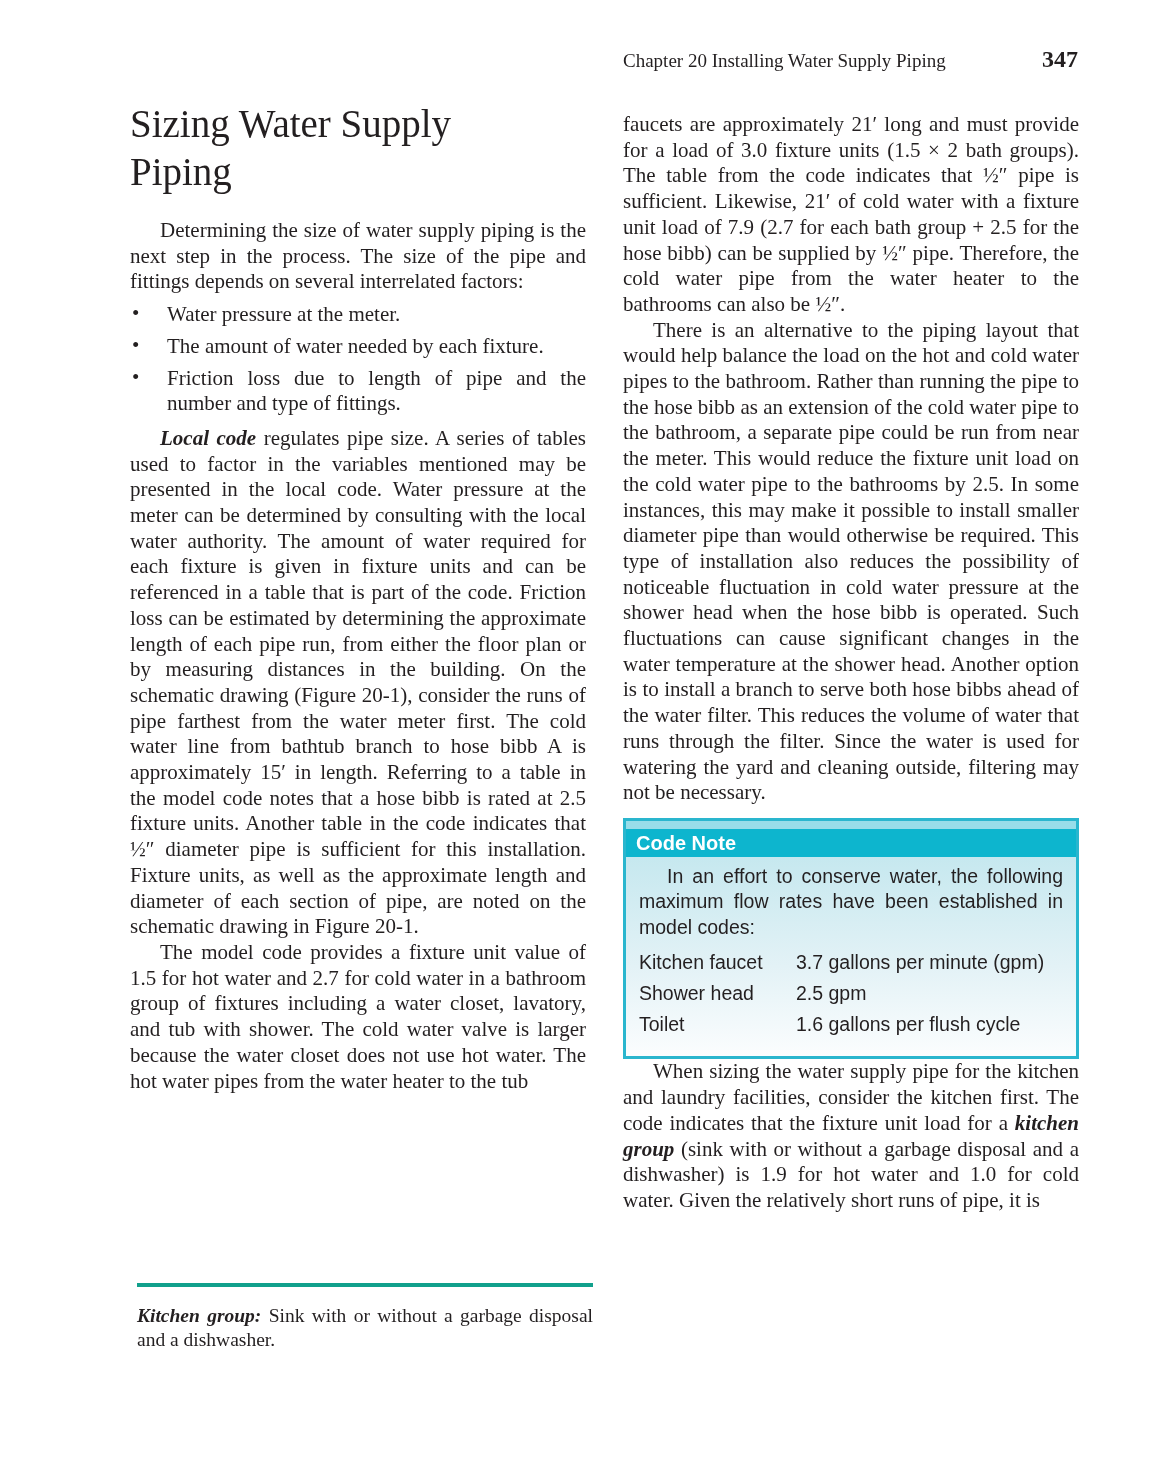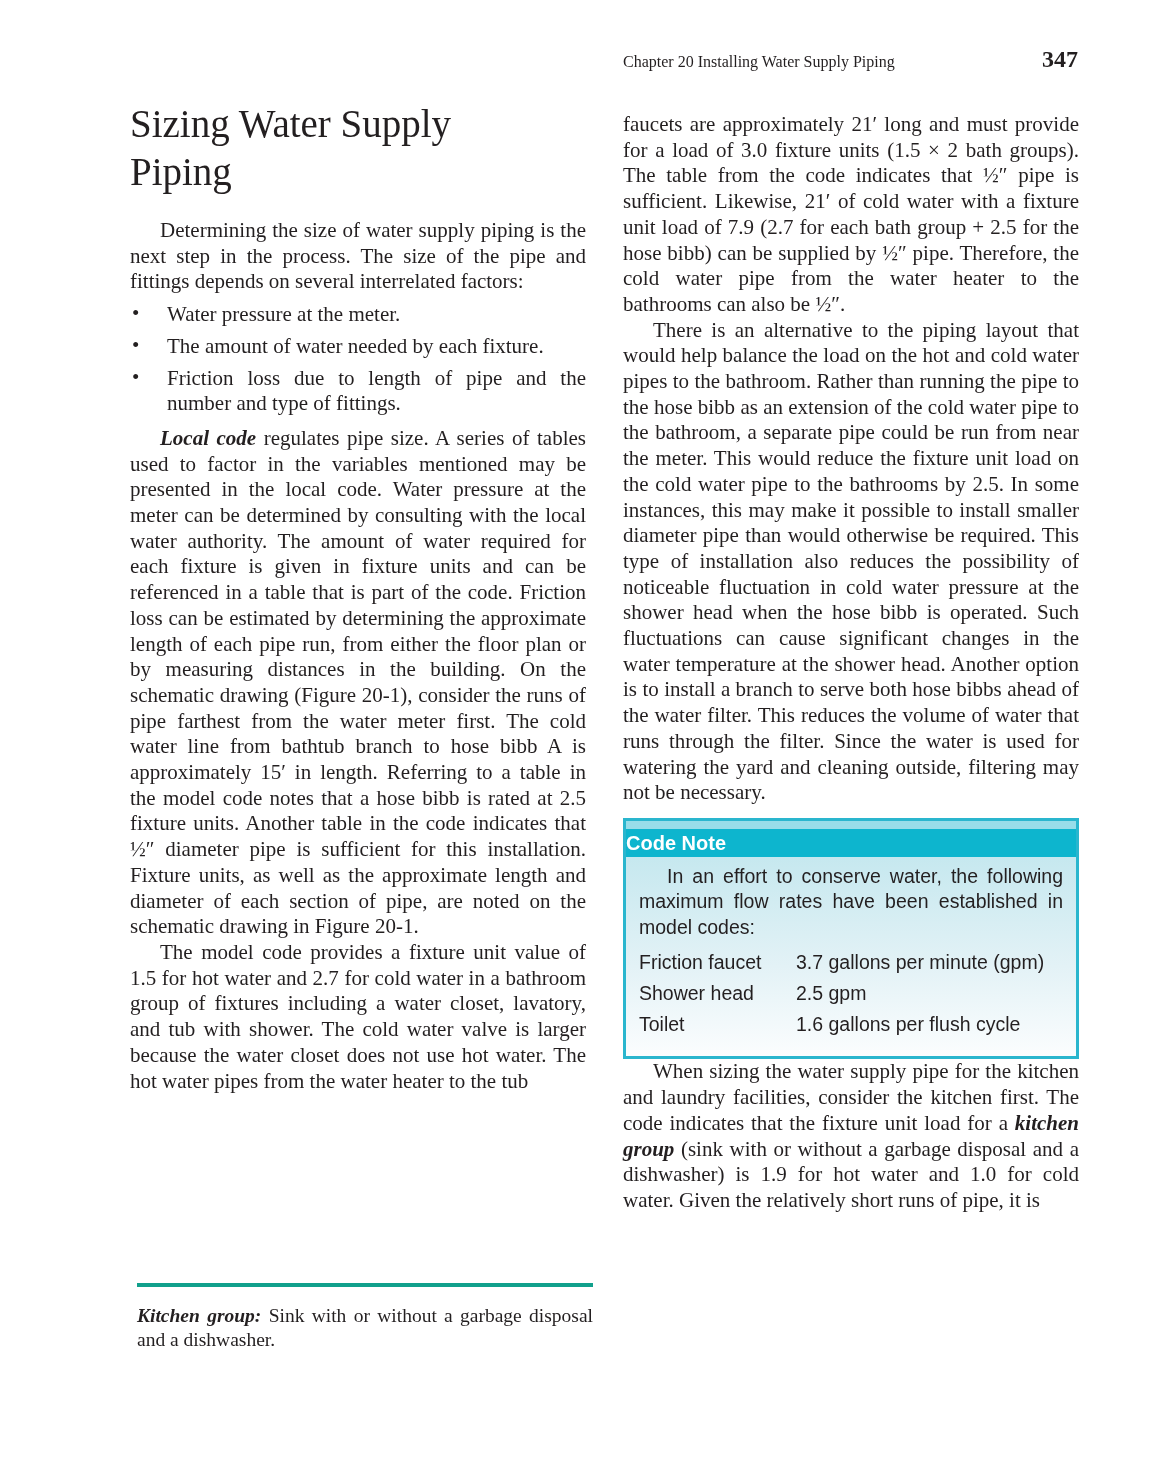--- a/index.html
+++ b/index.html
@@ -17,21 +17,21 @@
   
   .running-head {
     position: absolute;
     top: 46px;
     left: 623px;
     width: 455px;
     display: flex;
     justify-content: space-between;
     align-items: baseline;
   }
-  .rh-title { font-size: 16px; }
+  .rh-title { font-size: 19px; }
   .rh-page  { font-size: 24px; font-weight: bold; margin-left: 21px; }
 
   
   .col-left  { position: absolute; left: 130px; top: 100px; width: 456px; }
   .col-right { position: absolute; left: 623px; top: 112px; width: 456px; }
 
   h1.title {
     margin: 0 0 22px 0;
     font-weight: normal;
     font-size: 39px;
@@ -77,20 +77,21 @@
     background: #ffffff;
   }
   .cn-strip { height: 8px; background: #98dde9; }
   .cn-header {
     background: #0db5ce;
     color: #ffffff;
     font-family: "Liberation Sans", sans-serif;
     font-weight: bold;
     font-size: 20px;
     line-height: 28px;
+    padding-left: 10px;
   }
   .cn-body {
     background: linear-gradient(180deg, #c6e8ef 0%, #e3f2f6 55%, #fbfdfe 100%);
     padding: 7px 13px 16px 13px;
     font-family: "Liberation Sans", sans-serif;
   }
   .cn-intro {
     margin: 0;
     font-size: 19.5px;
     line-height: 25.5px;
@@ -157,21 +158,21 @@
     <div class="code-note">
       <div class="cn-strip"></div>
       <div class="cn-header">
         <span>Code Note</span>
       </div>
       <div class="cn-body">
         <p class="cn-intro">In an effort to conserve water, the following maximum flow rates have been established in model codes:</p>
         <table class="cn-table">
           <tbody>
             <tr>
-              <td class="fixture-col">Friction faucet</td>
+              <td class="fixture-col">Kitchen faucet</td>
               <td>3.7 gallons per minute (gpm)</td>
             </tr>
             <tr>
               <td class="fixture-col">Shower head</td>
               <td>2.5 gpm</td>
             </tr>
             <tr>
               <td class="fixture-col">Toilet</td>
               <td>1.6 gallons per flush cycle</td>
             </tr>

